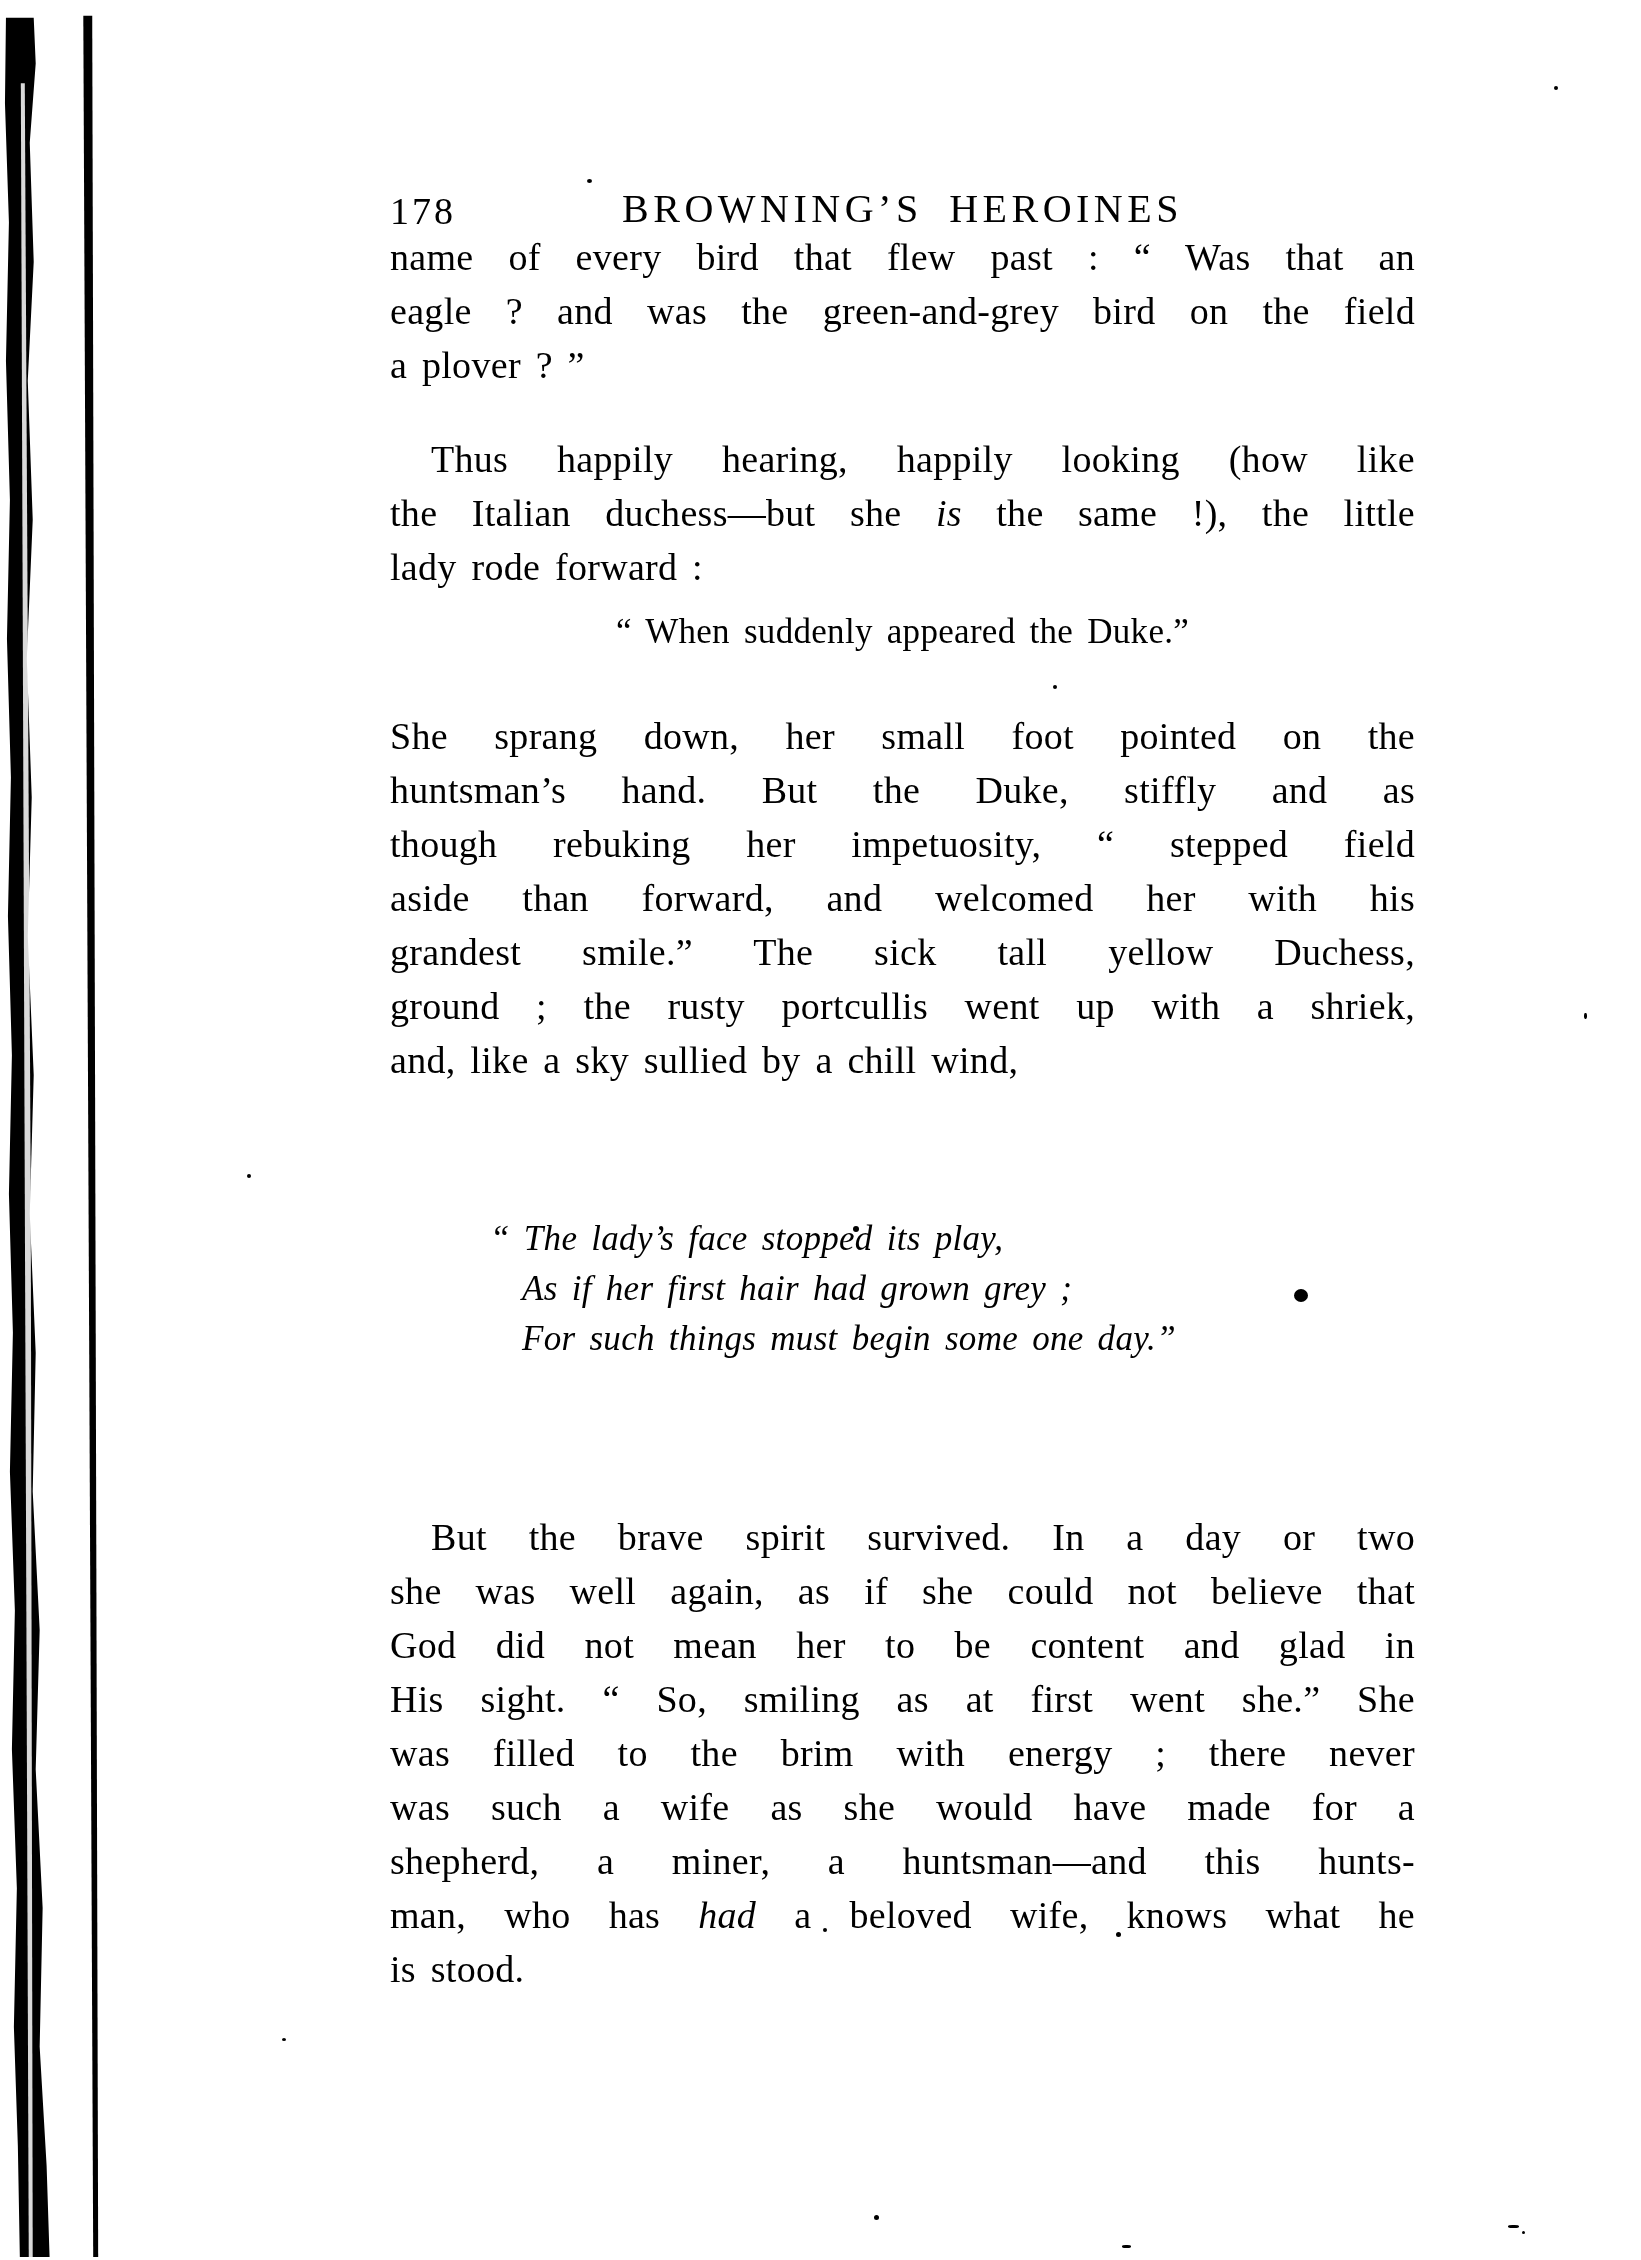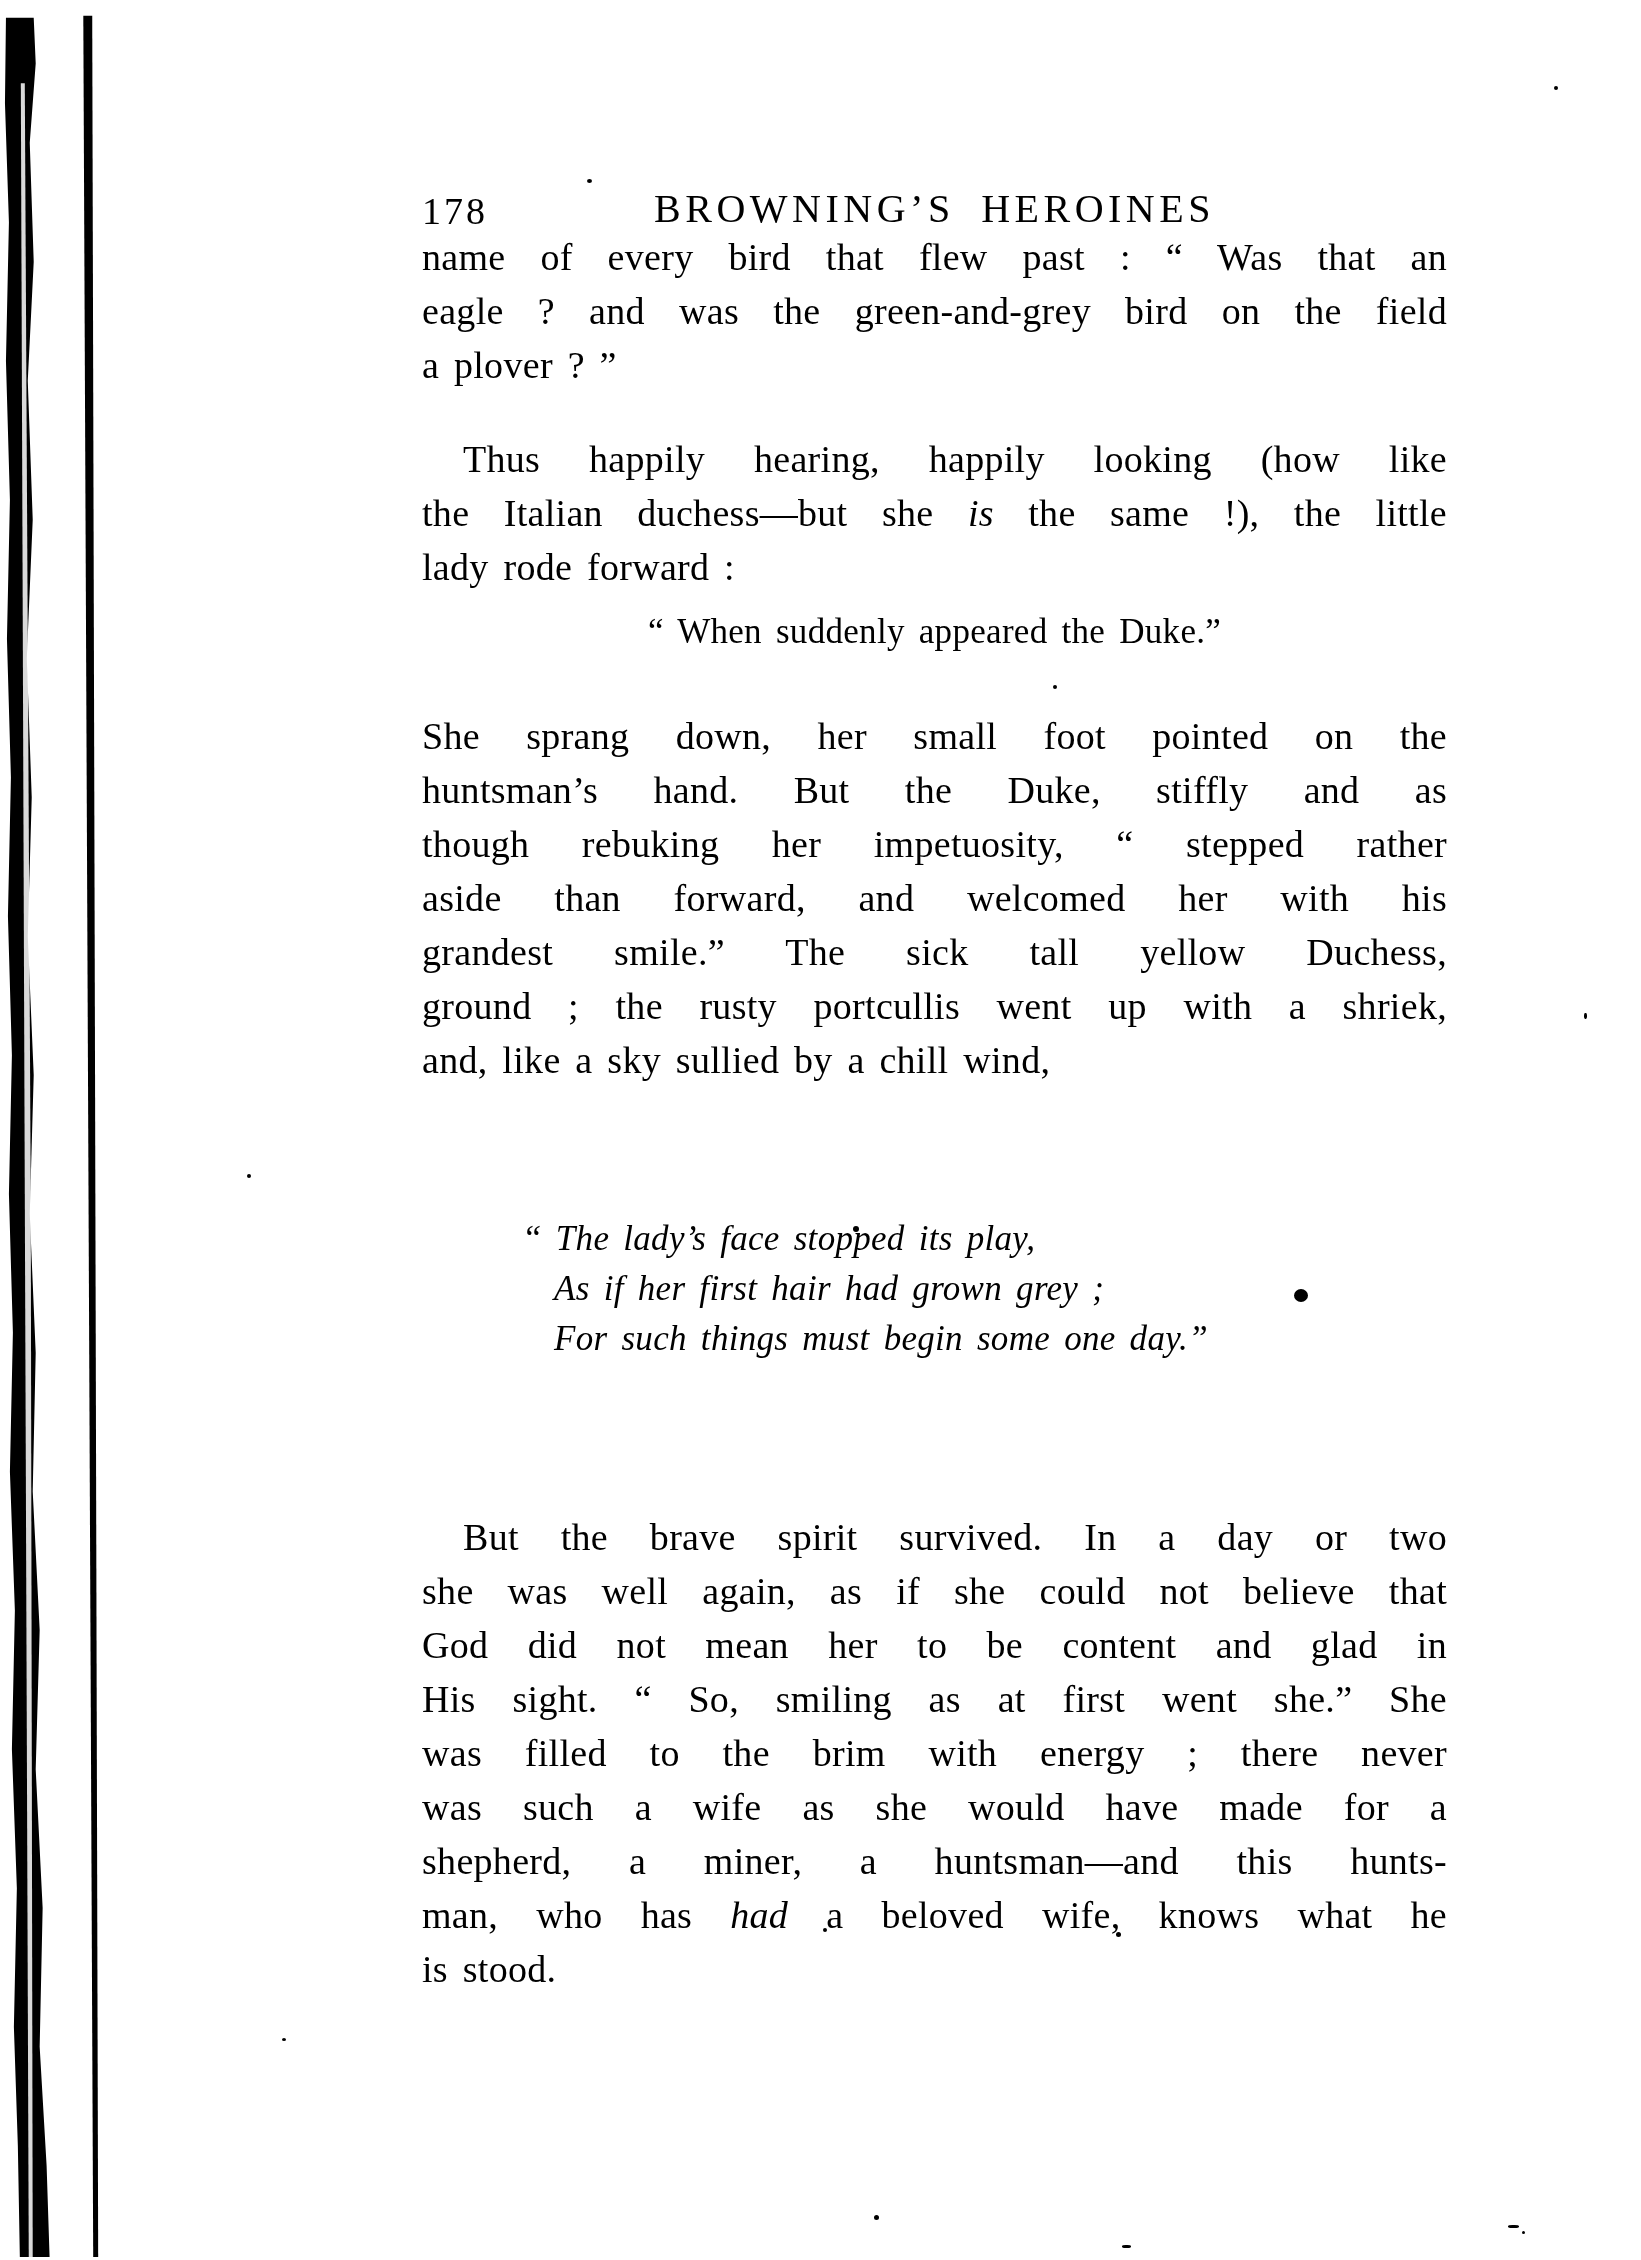--- a/index.html
+++ b/index.html
@@ -16,21 +16,21 @@
     font-family: "Liberation Serif", "DejaVu Serif", serif;
     color: #000000;
   }
   .binding {
     position: absolute;
     left: 0;
     top: 0;
   }
   .block {
     position: absolute;
-    left: 422px;
+    left: 390px;
     width: 1025px;
     font-size: 38px;
     line-height: 54px;
     word-spacing: 5px;
     letter-spacing: 0.3px;
   }
   .header-block {
     top: 187px;
     line-height: 44px;
   }
@@ -107,21 +107,21 @@
     <div class="line last">lady rode forward :</div>
   </div>
 
   <div class="block quote-block">
     <div class="line">“ When suddenly appeared the Duke.”</div>
   </div>
 
   <div class="block body-3">
     <div class="line j">She sprang down, her small foot pointed on the</div>
     <div class="line j">huntsman’s hand.  But the Duke, stiffly and as</div>
-    <div class="line j">though rebuking her impetuosity, “ stepped rather</div>
+    <div class="line j">though rebuking her impetuosity, “ stepped field</div>
     <div class="line j">aside than forward, and welcomed her with his</div>
     <div class="line j">grandest smile.”  The sick tall yellow Duchess,</div>
     <div class="line j">ground ; the rusty portcullis went up with a shriek,</div>
     <div class="line last">and, like a sky sullied by a chill wind,</div>
   </div>
 
   <div class="block verse-block">
     <div class="line">“ The lady’s face stopped its play,</div>
     <div class="line v-ind">As if her first hair had grown grey ;</div>
     <div class="line v-ind">For such things must begin some one day.”</div>

